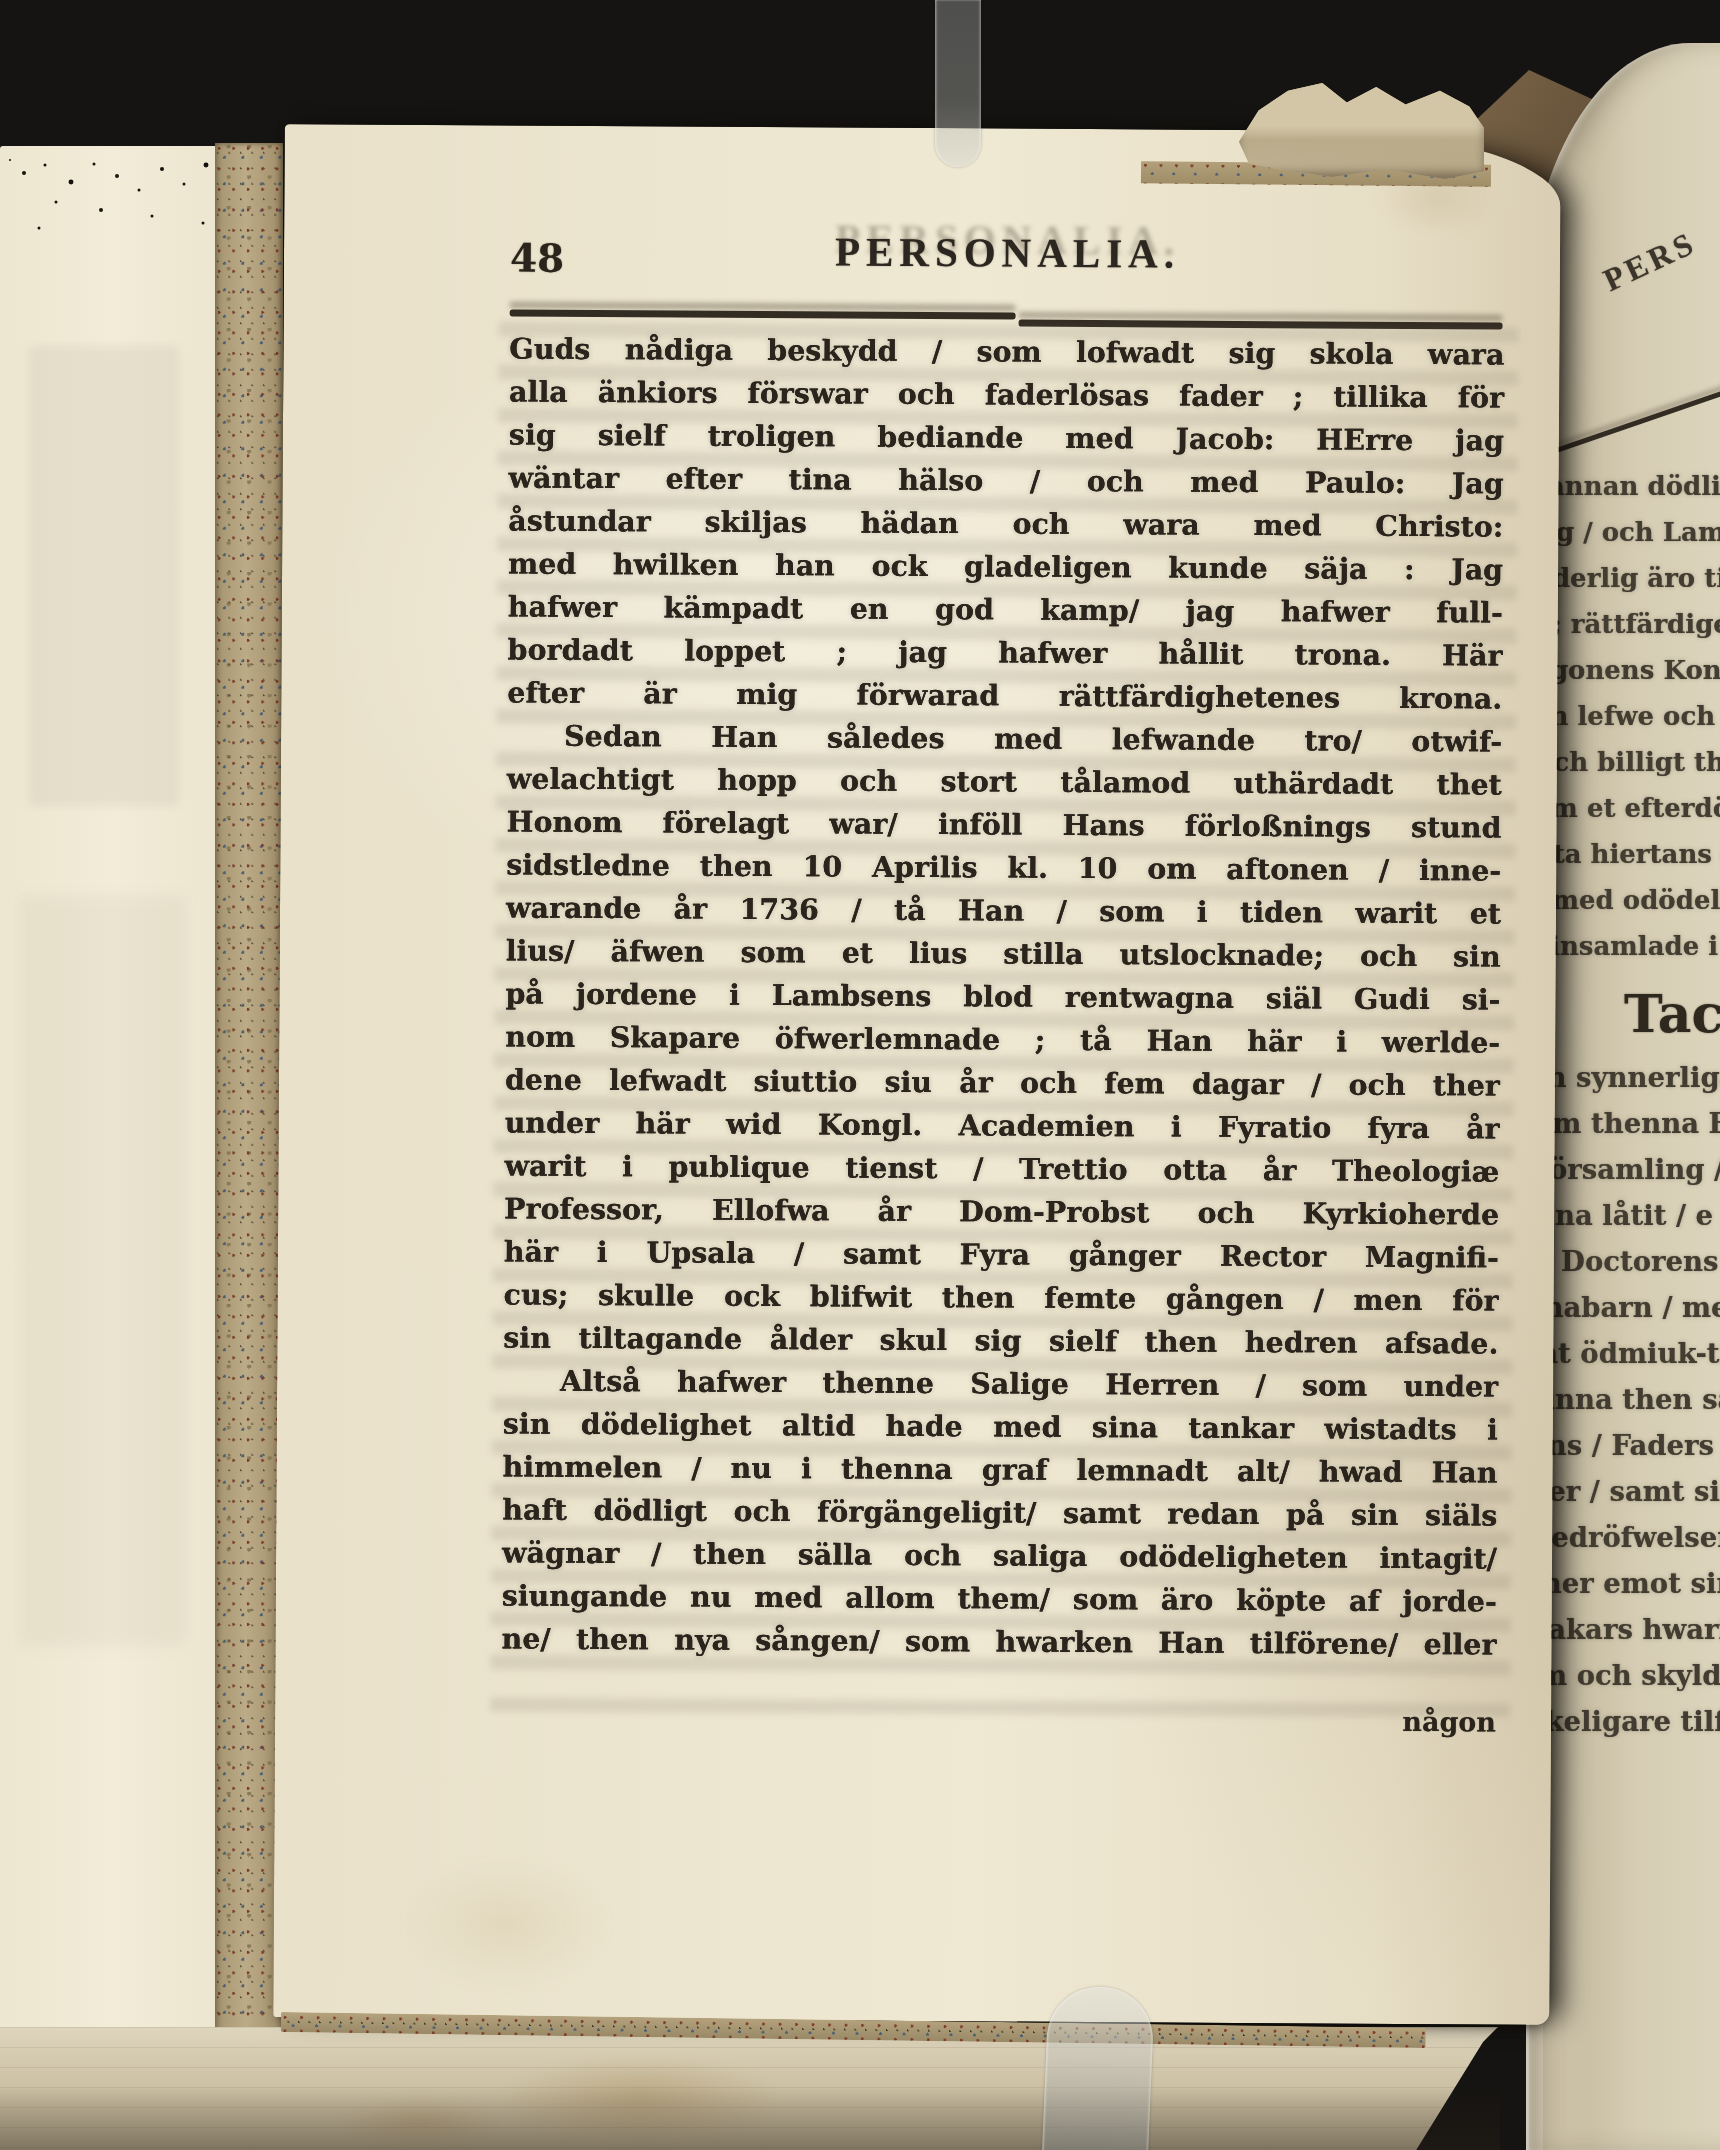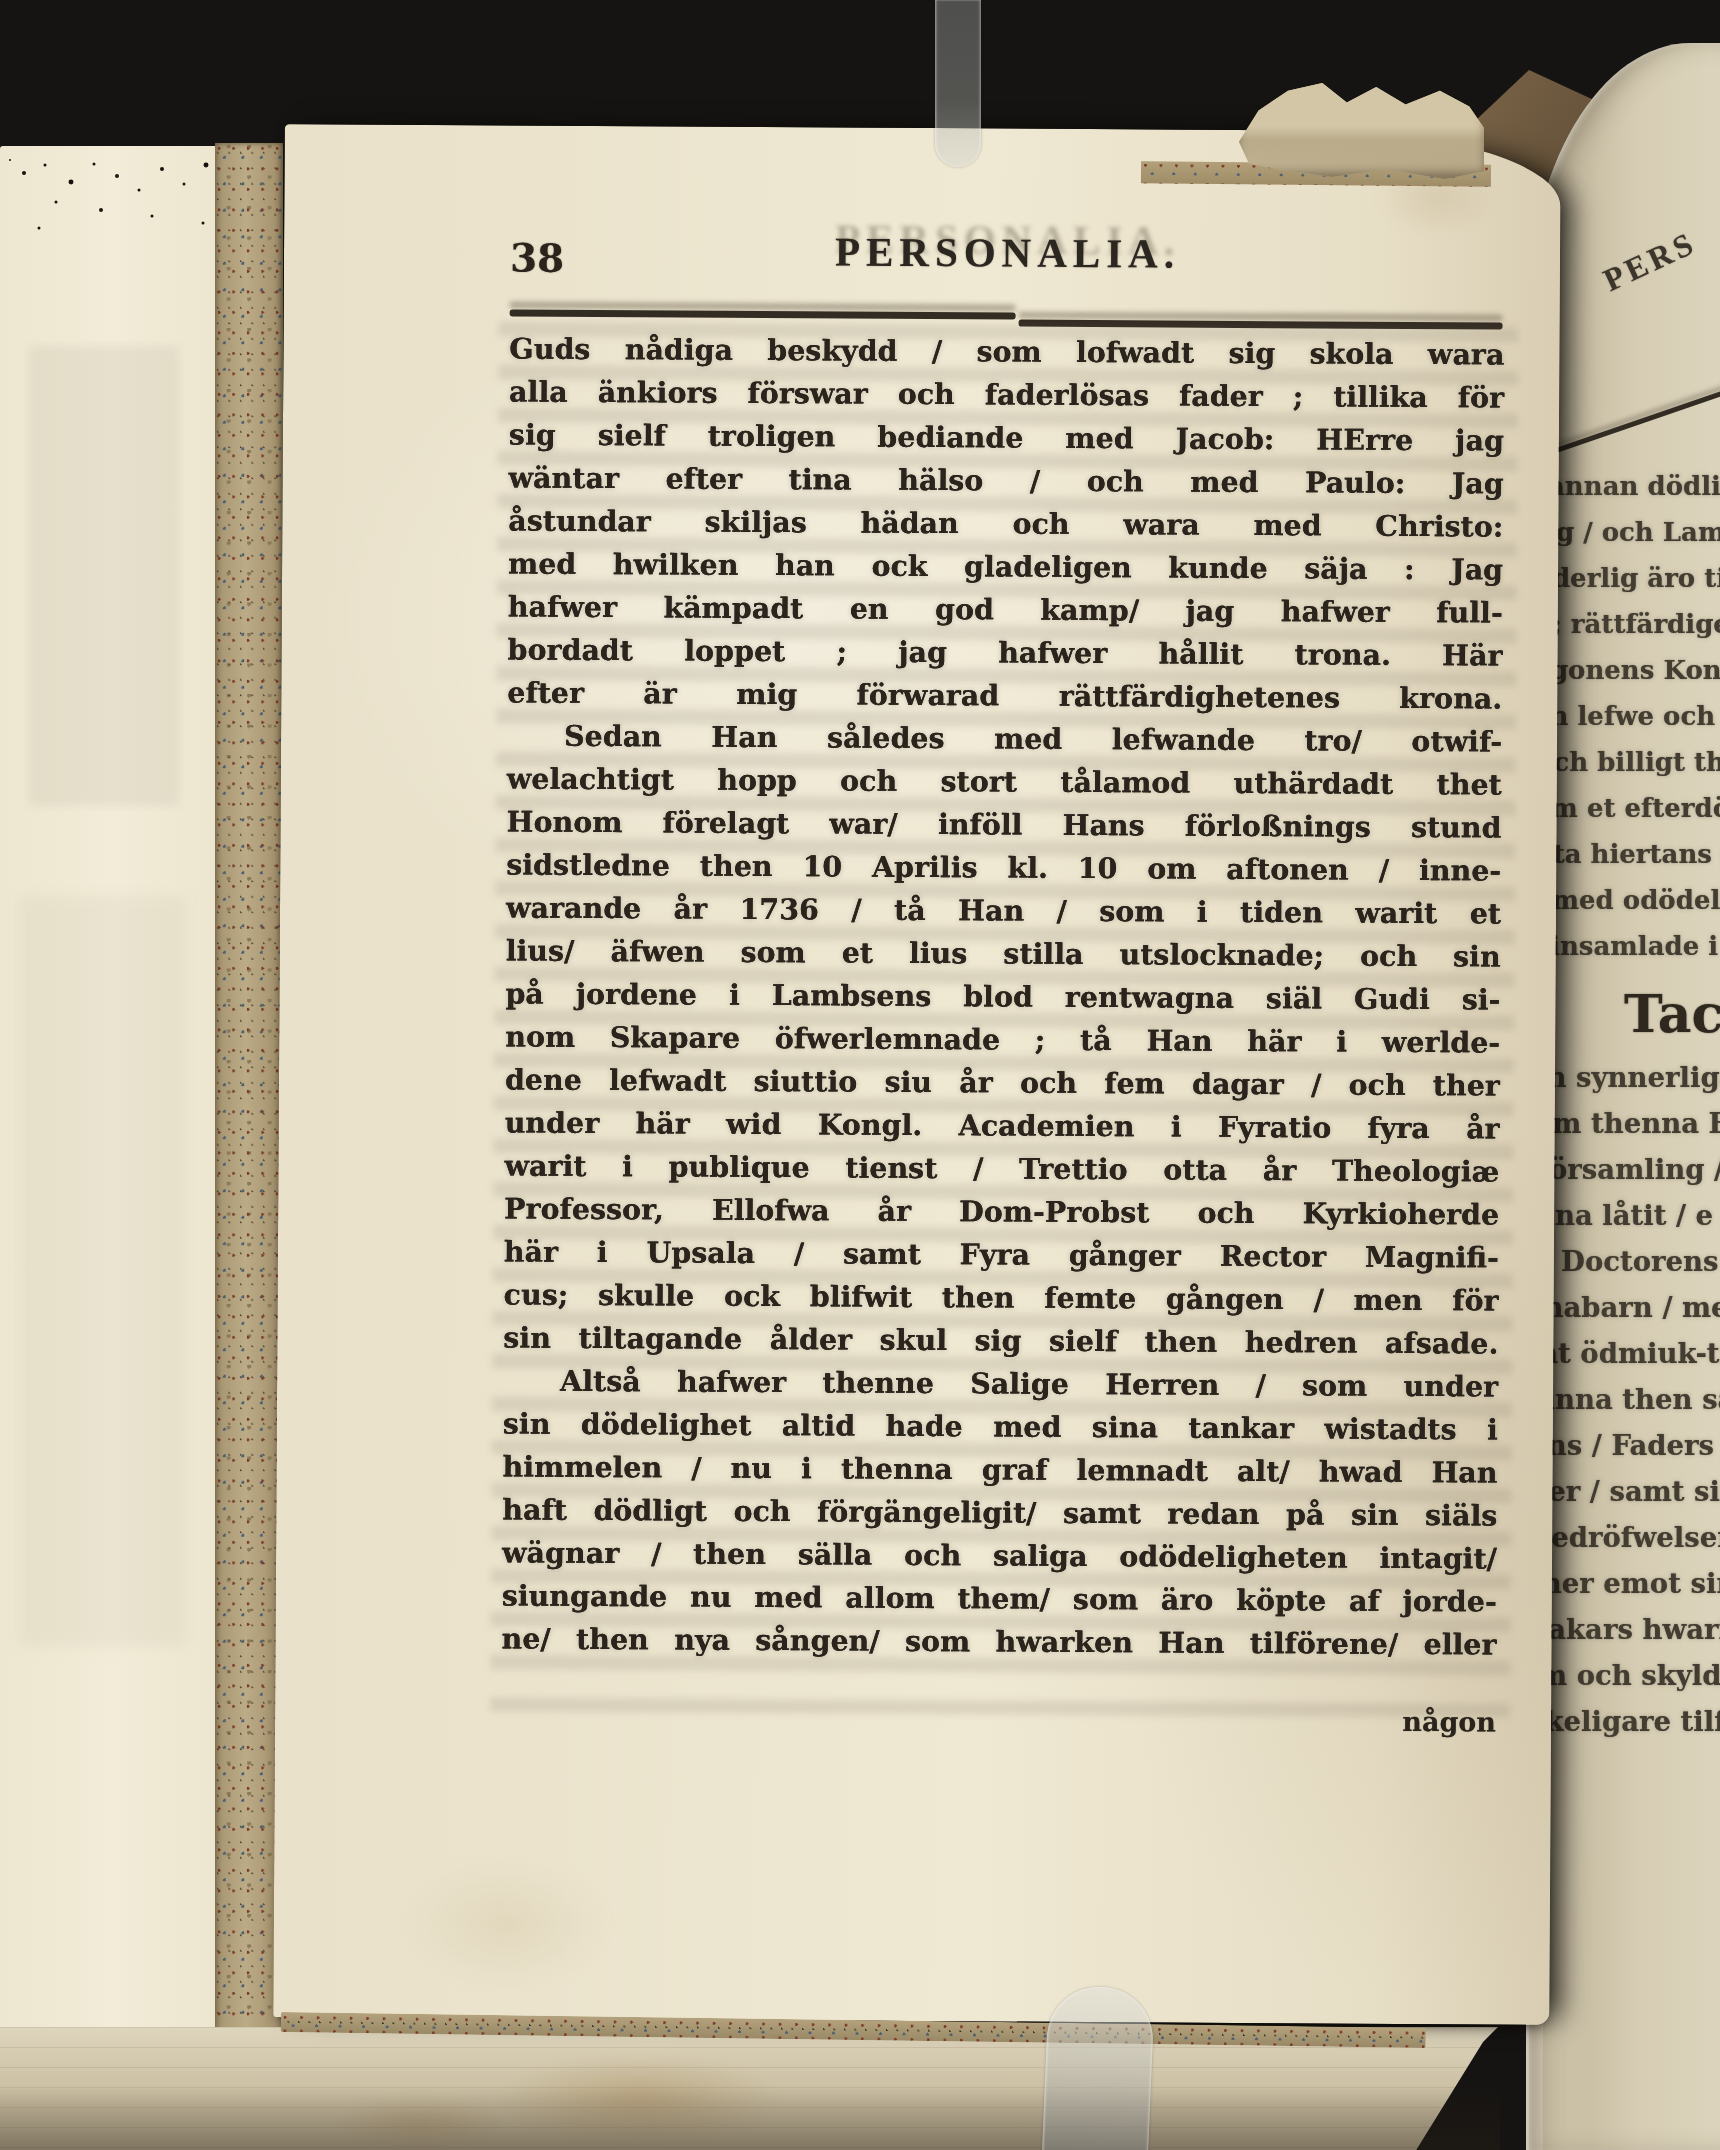--- a/index.html
+++ b/index.html
@@ -183,21 +183,21 @@
         <div class="rpl">der / samt sin e</div>
         <div class="rpl">bedröfwelsen lå</div>
         <div class="rpl">ther emot sin</div>
         <div class="rpl">bakars hwari</div>
         <div class="rpl">m och skyldig t</div>
         <div class="rpl">skeligare tilfä</div>
       </div>
   </div>
 
   <div class="abs main-page">
-    <div class="abs pg-num">38</div>
+    <div class="abs pg-num">48</div>
     <div class="abs pg-title">PERSONALIA.</div>
     <div class="abs rule rule-l"></div>
     <div class="abs rule rule-r"></div>
     <div class="abs showthrough"></div>
     <div class="abs lines">
         <div class="ln">Guds nådiga beskydd / som lofwadt sig skola wara</div>
         <div class="ln">alla änkiors förswar och faderlösas fader ; tillika för</div>
         <div class="ln">sig sielf troligen bediande med Jacob: HErre jag</div>
         <div class="ln">wäntar efter tina hälso / och med Paulo: Jag</div>
         <div class="ln">åstundar skiljas hädan och wara med Christo:</div>

